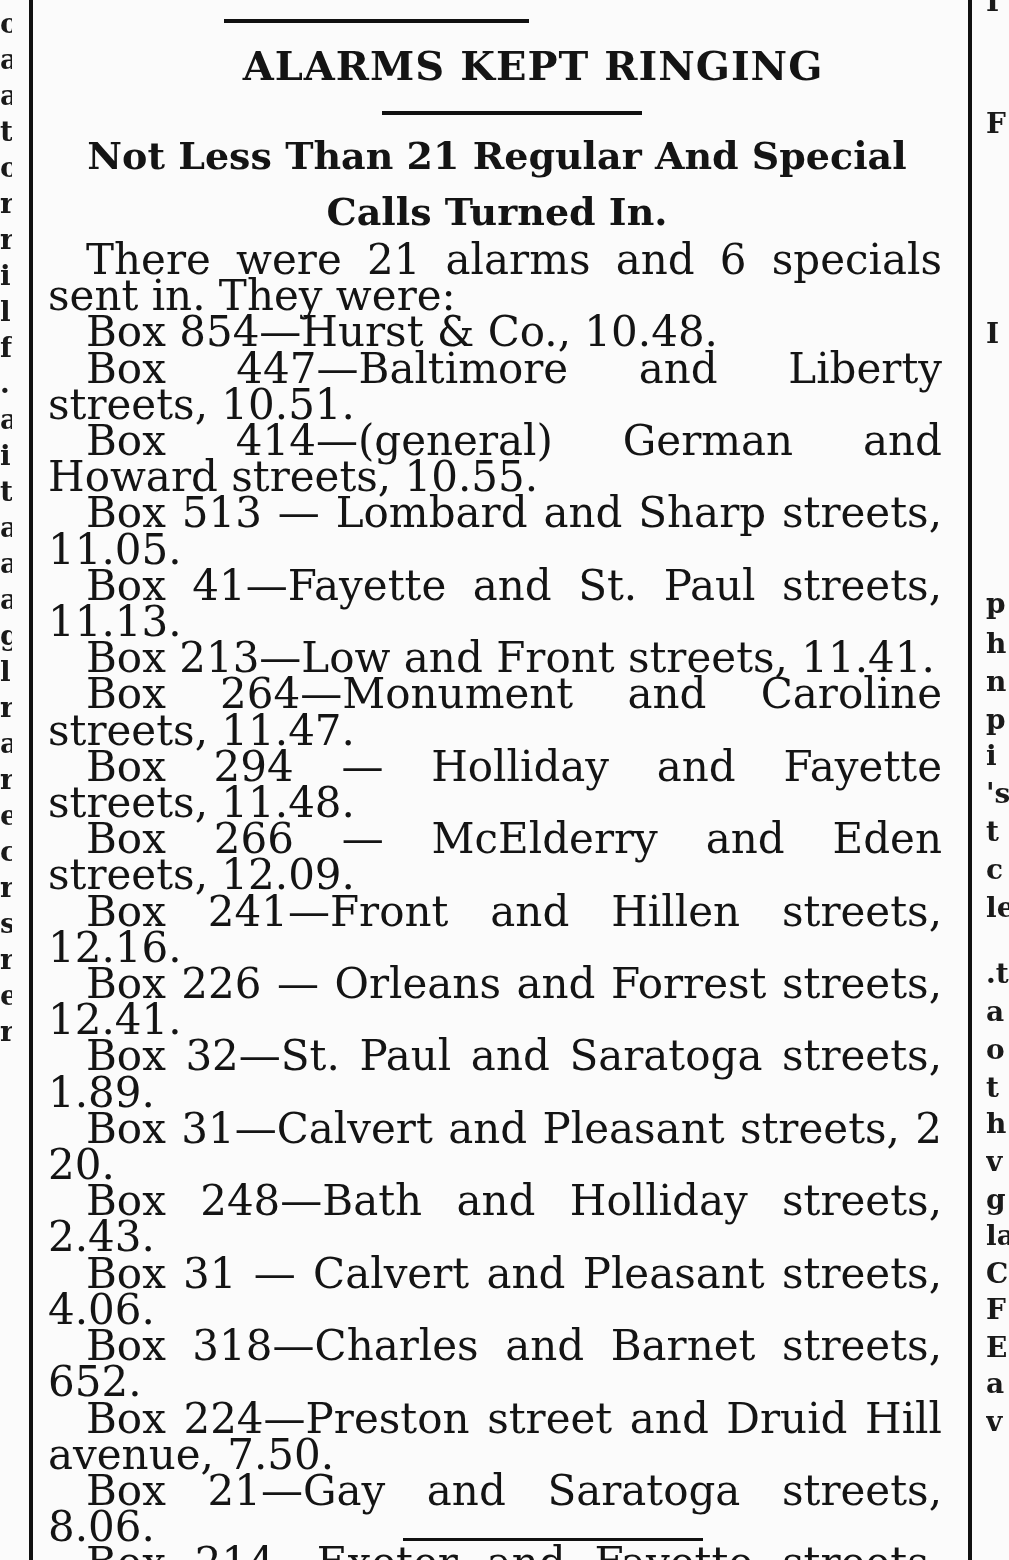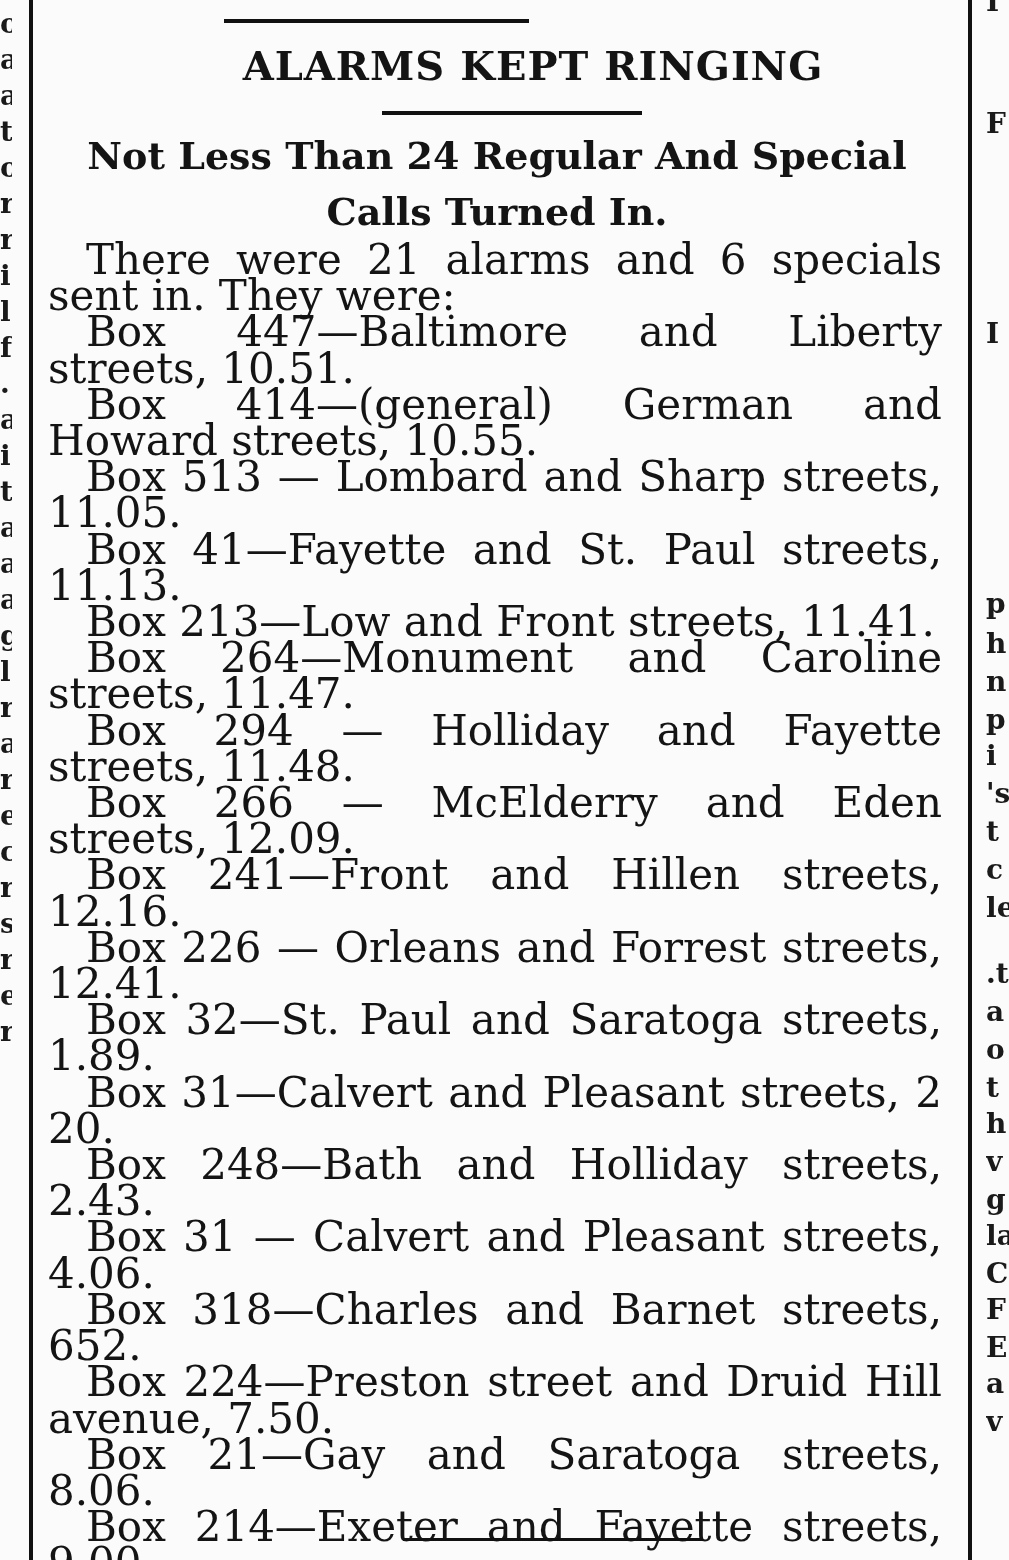--- a/index.html
+++ b/index.html
@@ -177,26 +177,27 @@
     <span class="edge-glyph" style="top: 1334px;">E</span>
     <span class="edge-glyph" style="top: 1370px;">a</span>
     <span class="edge-glyph" style="top: 1408px;">v</span>
   </div>
 
 <div class="article">
   <div class="top-rule"></div>
   <div class="headline">ALARMS KEPT RINGING</div>
   <div class="mid-rule"></div>
   <div class="subhead">
-    <div>Not Less Than 24 Regular And Special</div>
+    <div>Not Less Than 21 Regular And Special</div>
     <div>Calls Turned In.</div>
   </div>
   <div class="body-text">
     <p class="intro">There were 21 alarms and 6 specials sent in. They were:</p>
     <div id="alarm-list">
+        <p class="para">Box 854—Hurst &amp; Co., 10.48.</p>
         <p class="para">Box 447—Baltimore and Liberty streets, 10.51.</p>
         <p class="para">Box 414—(general) German and Howard streets, 10.55.</p>
         <p class="para">Box 513 — Lombard and Sharp streets, 11.05.</p>
         <p class="para">Box 41—Fayette and St. Paul streets, 11.13.</p>
         <p class="para">Box 213—Low and Front streets, 11.41.</p>
         <p class="para">Box 264—Monument and Caroline streets, 11.47.</p>
         <p class="para">Box 294 — Holliday and Fayette streets, 11.48.</p>
         <p class="para">Box 266 — McElderry and Eden streets, 12.09.</p>
         <p class="para">Box 241—Front and Hillen streets, 12.16.</p>
         <p class="para">Box 226 — Orleans and Forrest streets, 12.41.</p>

